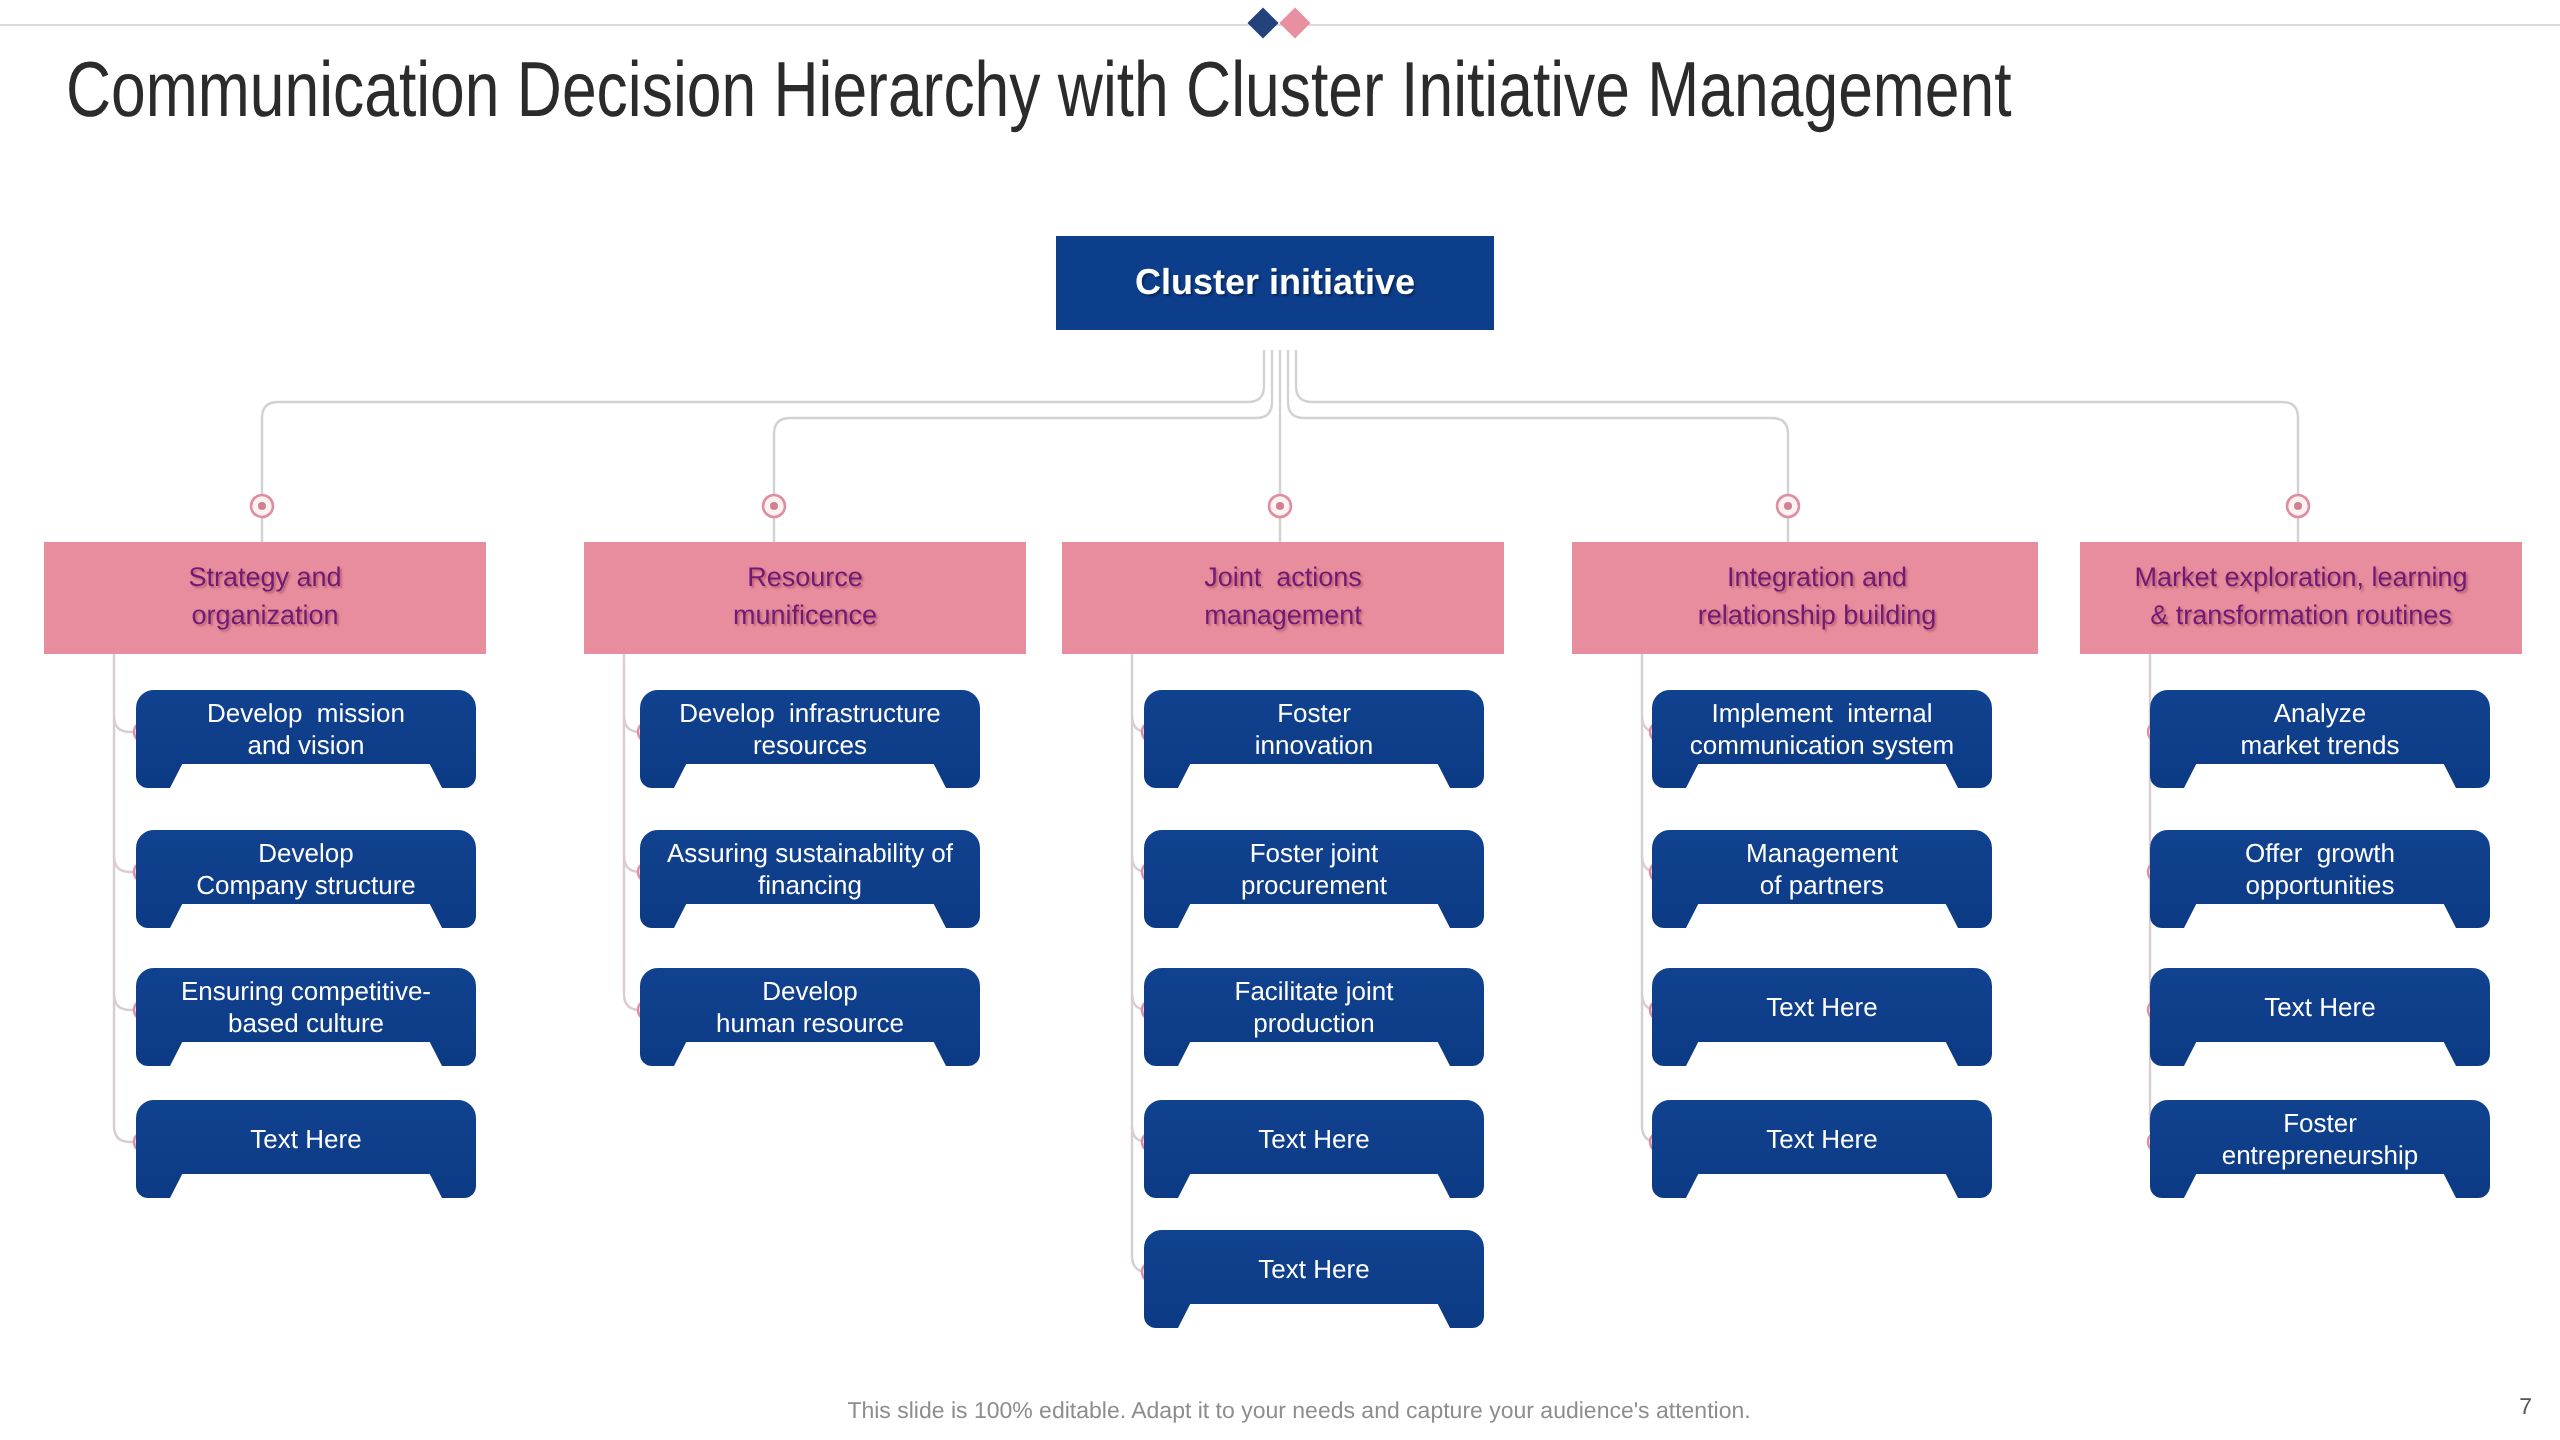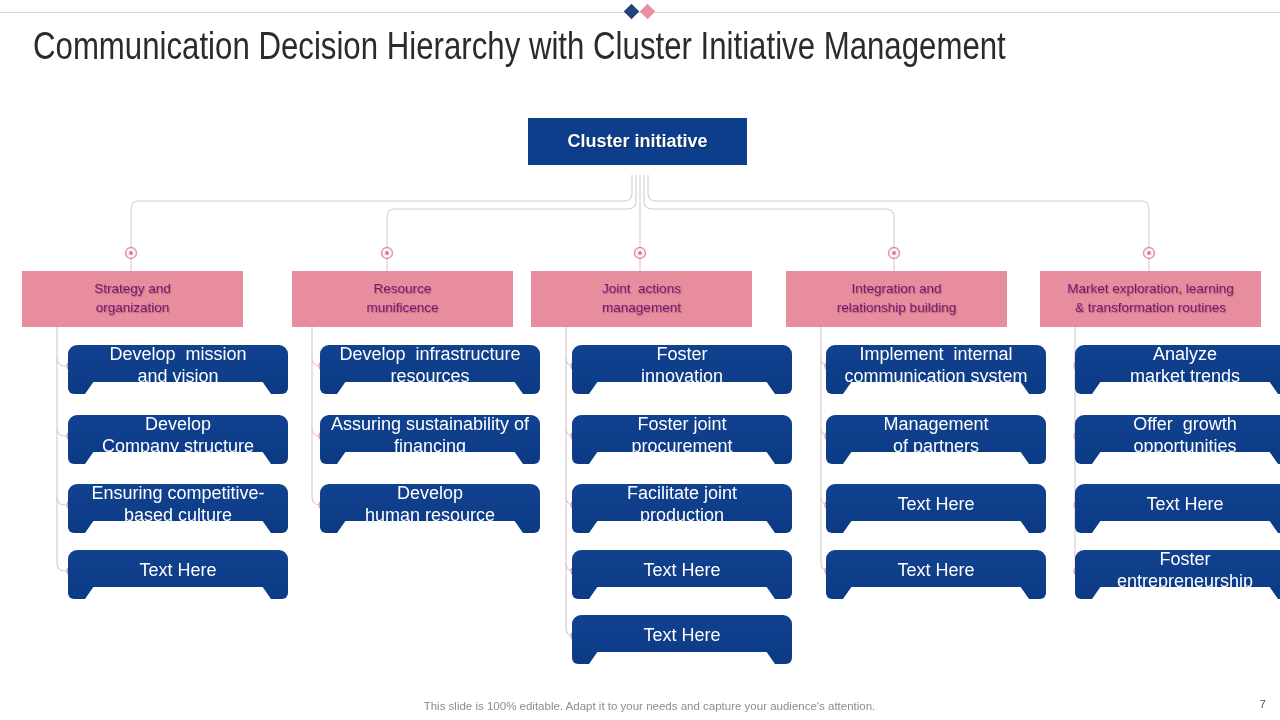--- a/index.html
+++ b/index.html
@@ -20,26 +20,26 @@
     position:absolute;left:528px;top:118px;width:219px;height:47px;
     background:#0d3e8c;color:#ffffff;display:flex;align-items:center;justify-content:center;
     font-size:18px;font-weight:bold;text-shadow:1px 1px 1px rgba(0,0,0,.35);
   }
   .cat-header{
     position:absolute;top:271px;width:221px;height:56px;background:#e78d9d;
     color:#701a75;font-weight:normal;font-size:13.5px;line-height:1.4;
     display:flex;align-items:center;justify-content:center;text-align:center;
     white-space:pre-wrap;text-shadow:1px 1px 1px rgba(150,60,78,.5);
   }
-  .cat1{left:22px;} .cat2{left:292px;} .cat3{left:531px;} .cat4{left:786px;} .cat5{left:1040px;}
+  .cat1{left:22px;} .cat2{left:292px;} .cat3{left:531px;} .cat4{left:786px;padding-left:12px;} .cat5{left:1040px;}
   .ribbon{
-    position:absolute;width:220px;height:49px;
+    position:absolute;width:170px;height:49px;
     background:linear-gradient(180deg,#11428f 0%,#0c3a85 100%);
     border-radius:9px 9px 6px 6px;
-    color:#ffffff;font-size:18px;line-height:1.25;
+    color:#ffffff;font-size:13px;line-height:1.25;
     display:flex;align-items:center;justify-content:center;text-align:center;
     white-space:pre-wrap;padding-bottom:9px;box-sizing:border-box;
   }
   .ribbon::after{
     content:"";position:absolute;bottom:0;left:17px;right:17px;height:12px;
     background:#ffffff;clip-path:polygon(4.5% 0,95.5% 0,100% 100%,0 100%);
   }
   .c1{left:68px;} .c2{left:320px;} .c3{left:572px;} .c4{left:826px;} .c5{left:1075px;}
   .r1{top:345px;} .r2{top:415px;} .r3{top:484px;} .r4{top:550px;} .r5{top:615px;}
   .connector-layer{position:absolute;left:0;top:0;width:1280px;height:720px;pointer-events:none;}

